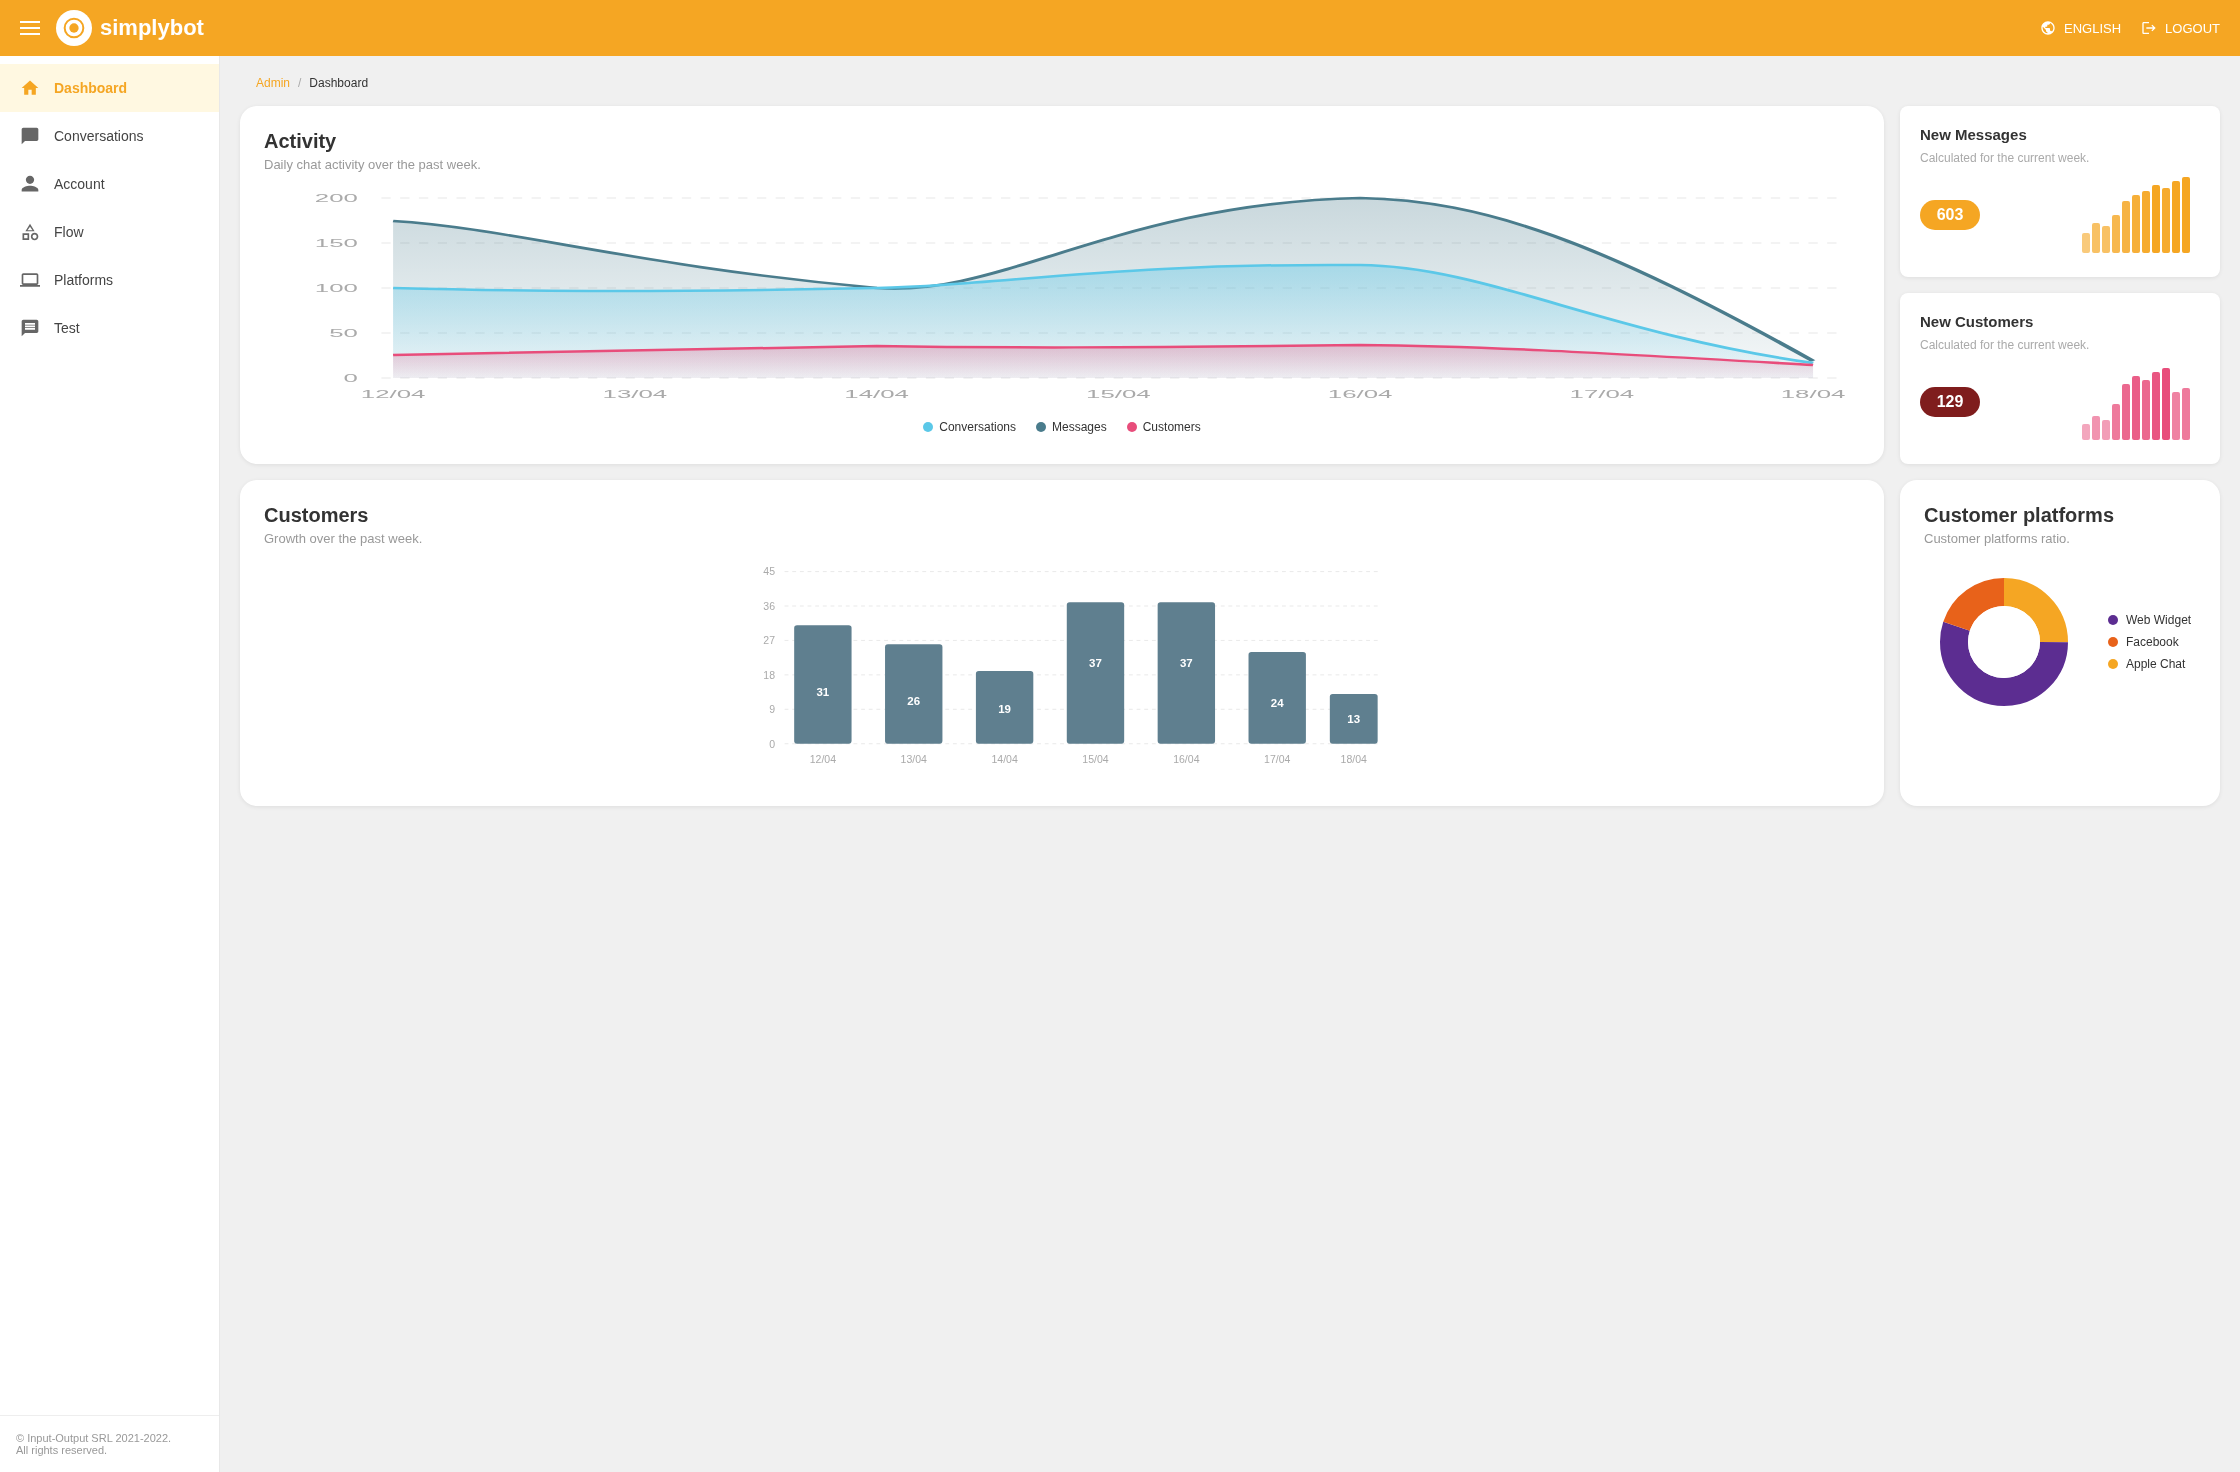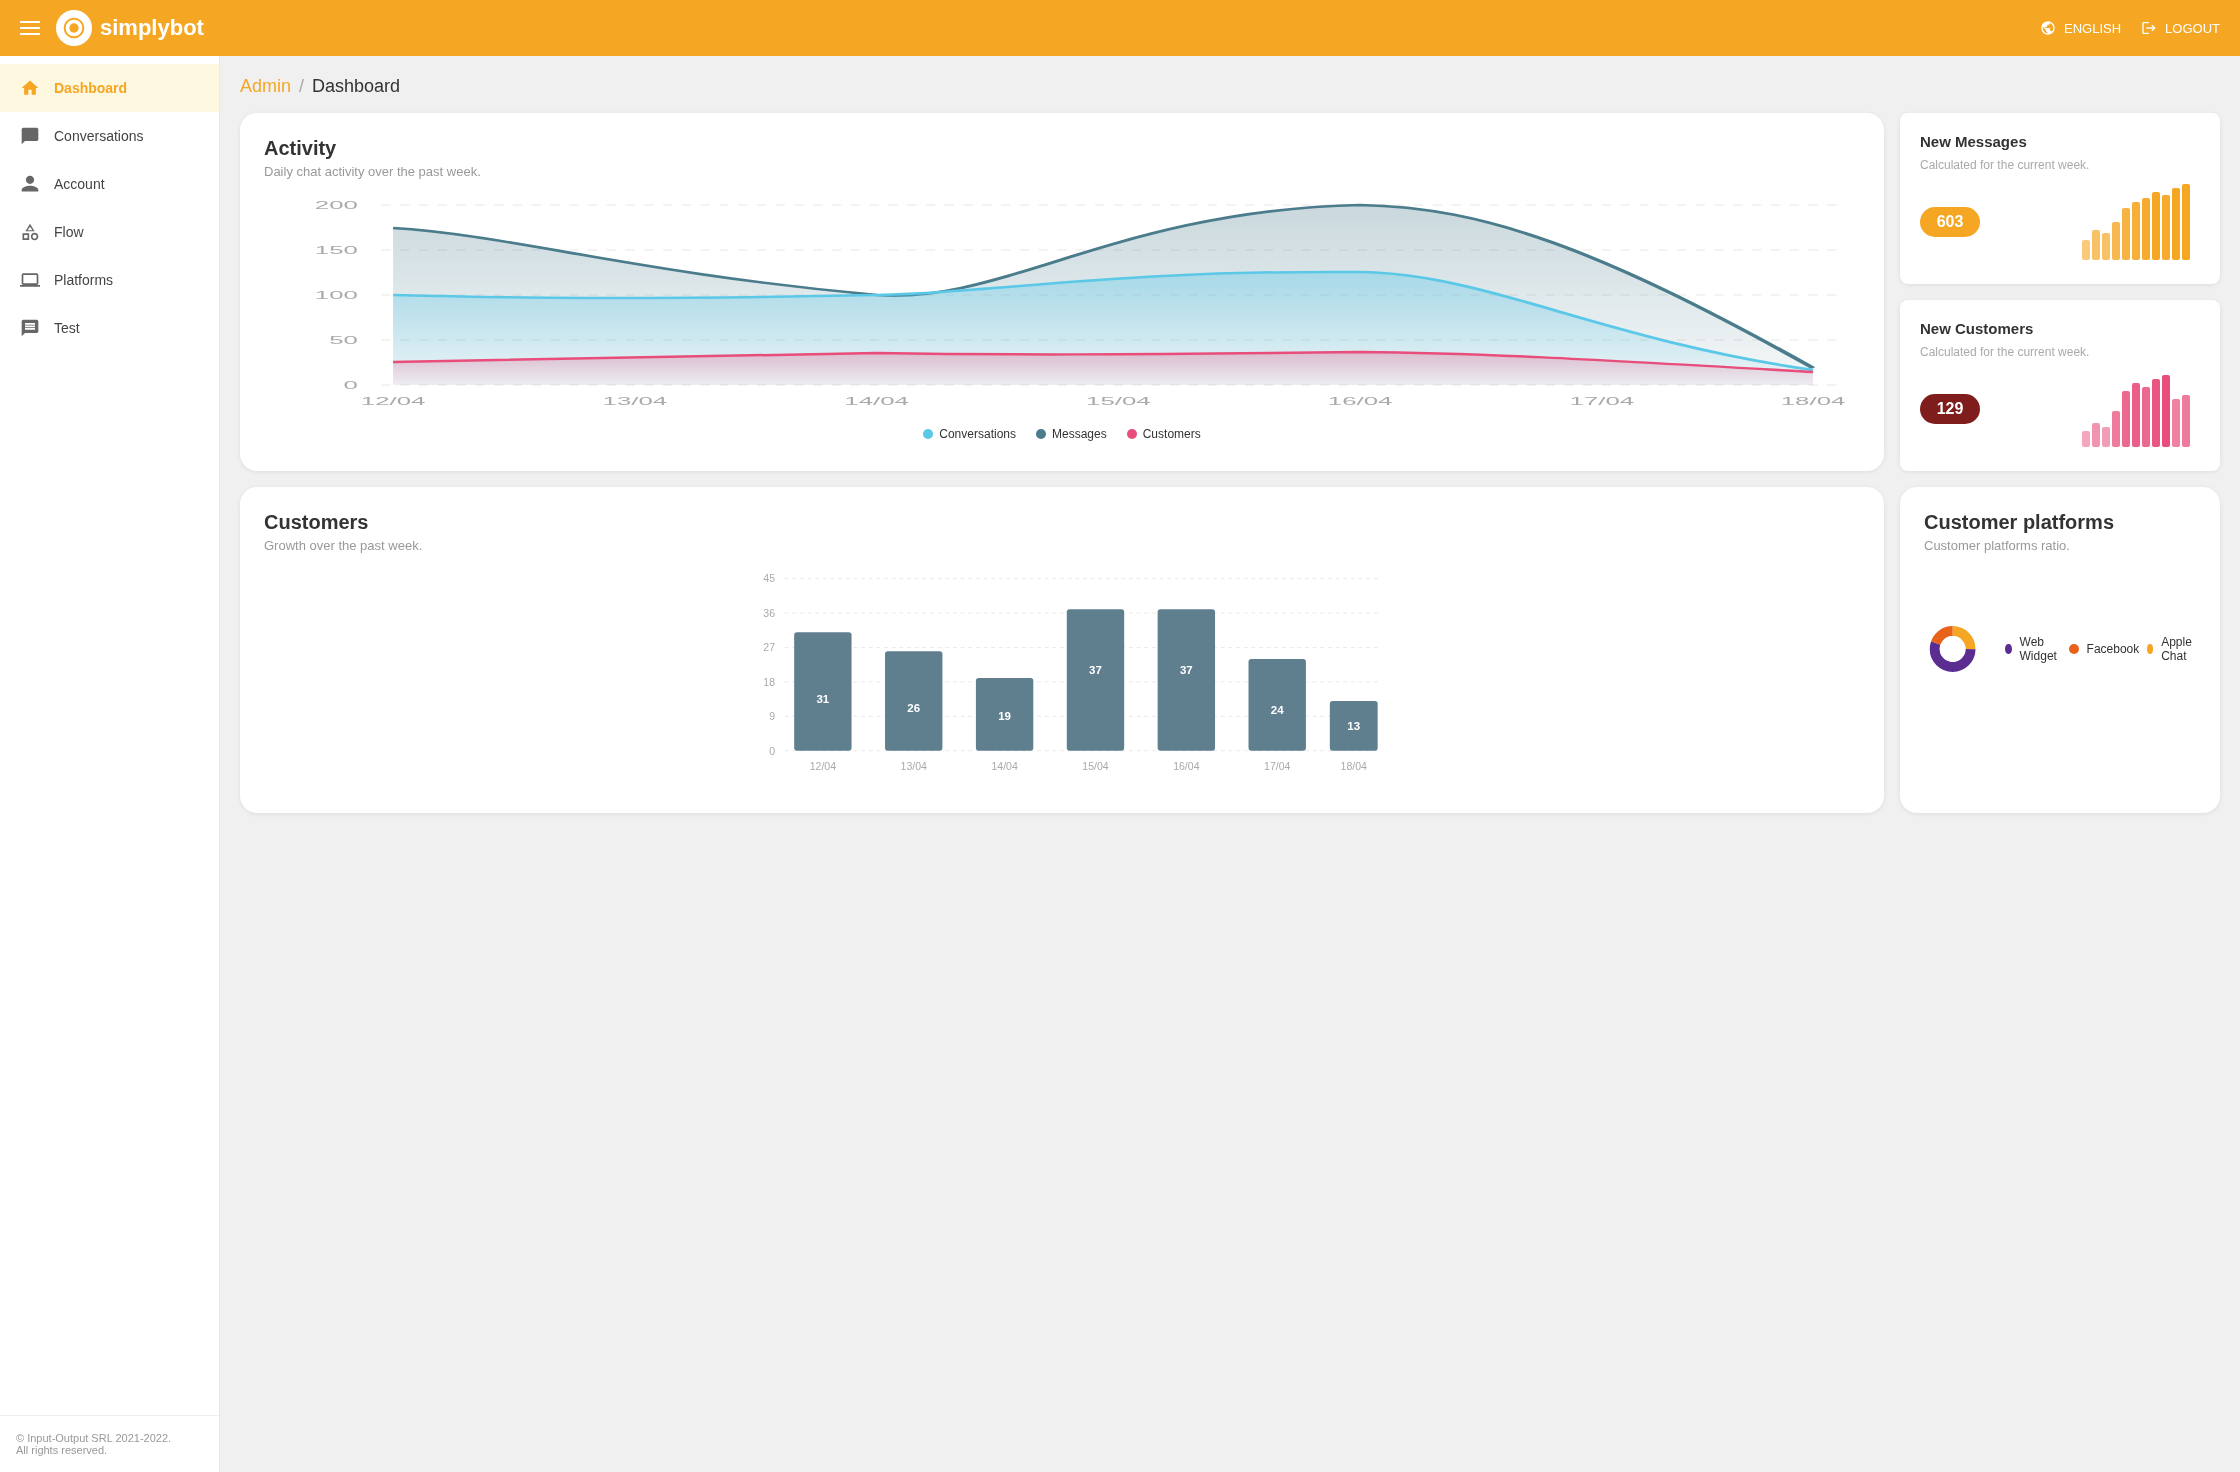--- a/index.html
+++ b/index.html
@@ -54,21 +54,21 @@
     }
     .sidebar-item.active { background: #fff8e1; color: #f5a623; font-weight: 600; }
     .sidebar-item .icon { width: 20px; height: 20px; display: flex; align-items: center; justify-content: center; color: #666; }
     .sidebar-item.active .icon { color: #f5a623; }
     .sidebar-footer { padding: 16px; font-size: 11px; color: #999; border-top: 1px solid #eee; }
 
     
     .main { margin-left: 220px; padding: 20px; flex: 1; }
 
     
-    .breadcrumb { display: flex; align-items: center; gap: 8px; margin-bottom: 16px; font-size: 18px; }
+    .breadcrumb { display: flex; align-items: center; gap: 8px; margin-bottom: 16px; font-size: 12px; margin-left: 16px; }
     .breadcrumb-link { color: #f5a623; cursor: pointer; }
     .breadcrumb-sep { color: #aaa; }
     .breadcrumb-current { color: #333; font-weight: 500; }
 
     
     .dashboard-grid { display: grid; grid-template-columns: 1fr 320px; gap: 16px; }
 
     
     .card {
       background: white;
@@ -97,21 +97,21 @@
     .chart-area { position: relative; width: 100%; height: 220px; }
     .chart-legend { display: flex; gap: 20px; justify-content: center; margin-top: 12px; font-size: 12px; }
     .legend-item { display: flex; align-items: center; gap: 6px; }
     .legend-dot { width: 10px; height: 10px; border-radius: 50%; }
 
     
     .bar-chart-container { position: relative; width: 100%; height: 220px; margin-top: 8px; }
 
     
     .donut-container { display: flex; align-items: center; gap: 24px; margin-top: 8px; }
-    .donut-legend { display: flex; flex-direction: row; gap: 8px; font-size: 12px; }
+    .donut-legend { display: flex; flex-direction: column; gap: 8px; font-size: 12px; }
     .donut-legend-item { display: flex; align-items: center; gap: 8px; }
     .donut-legend-dot { width: 10px; height: 10px; border-radius: 50%; }
 
     
     .axis-label { font-size: 11px; fill: #aaa; }
     .x-label { font-size: 11px; fill: #aaa; }
     .grid-line { stroke: #e8e8e8; stroke-dasharray: 4,4; }
     .bar-value { font-size: 12px; fill: white; font-weight: 600; text-anchor: middle; }
   </style>
 </head>

